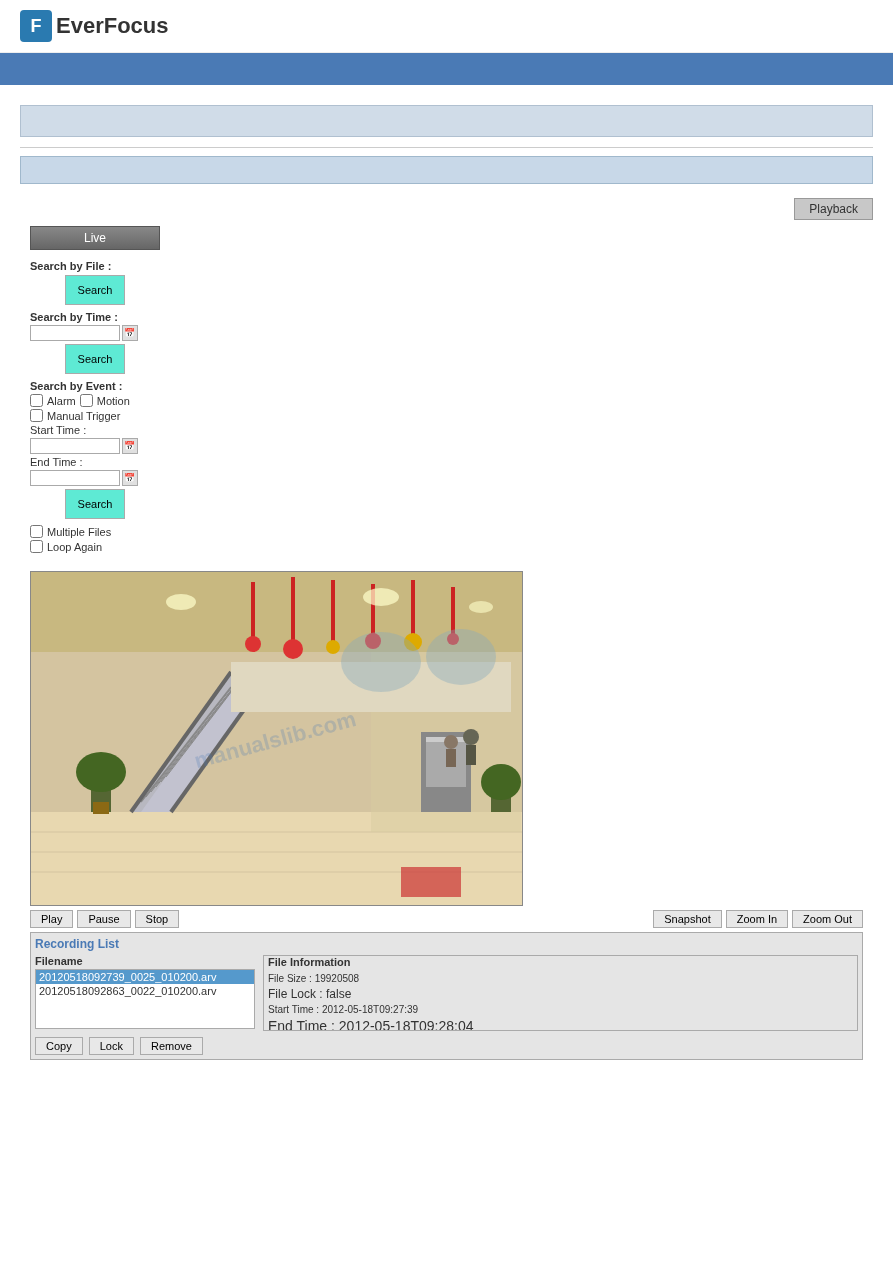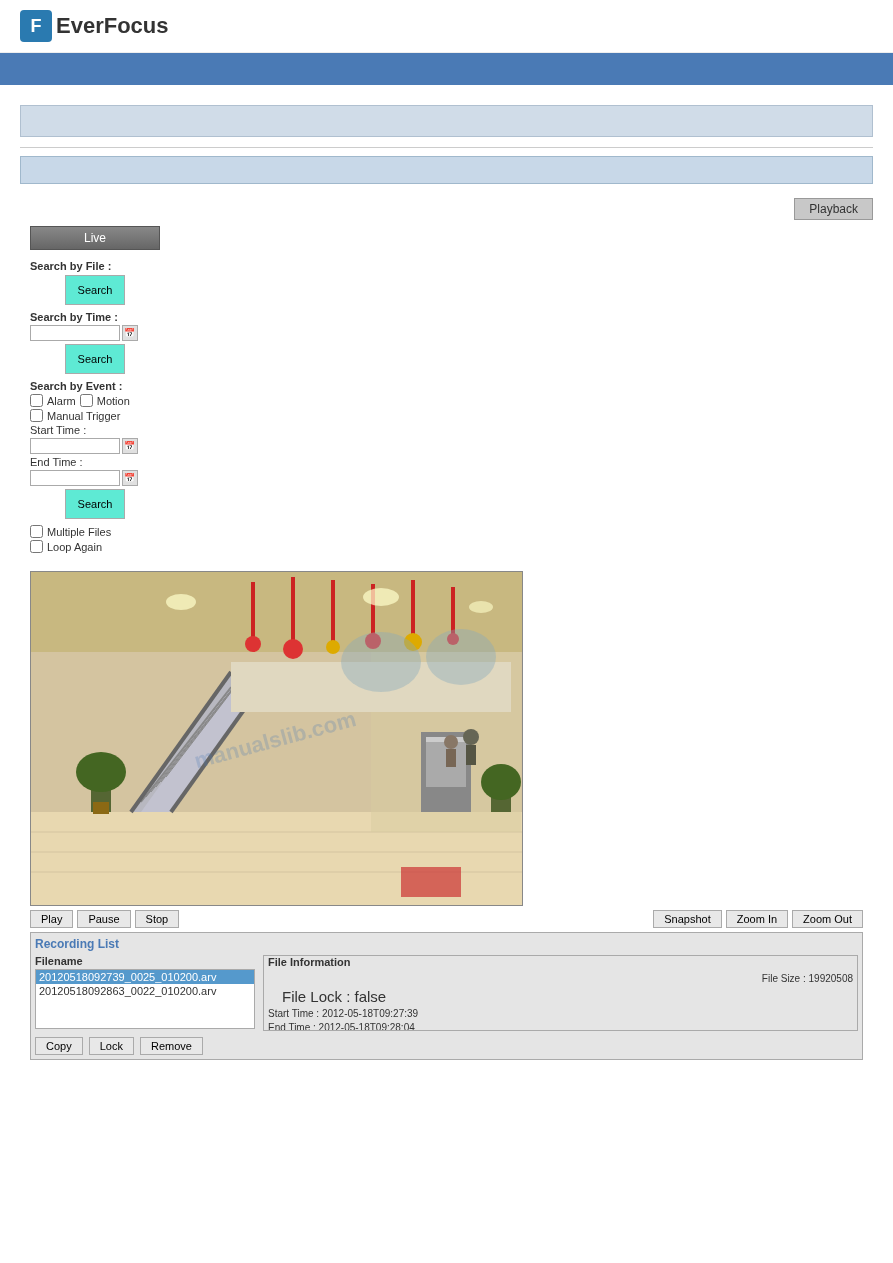--- a/index.html
+++ b/index.html
@@ -249,24 +249,24 @@
             <div class="col-header">Filename</div>
             <div class="file-list" id="file-list">
                 <div class="file-item selected">20120518092739_0025_010200.arv</div>
                 <div class="file-item">20120518092863_0022_010200.arv</div>
               </div>
           </div>
 
           <div class="file-info-col">
             <div class="col-header" style="padding:0 4px;">File Information</div>
             <div class="file-info-scroll" id="file-info">
-                <div style="font-size: 10px; line-height: 1.4; text-align: right;">File Size : 19920508</div>
-                <div style="font-size: 15px; line-height: 1.4; margin-left: 14px;">File Lock : false</div>
+                <div style="font-size: 10px; line-height: 1.4;">File Size : 19920508</div>
+                <div style="font-size: 12px; line-height: 1.4;">File Lock : false</div>
                 <div style="font-size: 10px; line-height: 1.4;">Start Time : 2012-05-18T09:27:39</div>
-                <div style="font-size: 10px; line-height: 1.4;">End Time : 2012-05-18T09:28:04</div>
+                <div style="font-size: 14px; line-height: 1.4;">End Time : 2012-05-18T09:28:04</div>
                 <div style="font-size: 10px; line-height: 1.4;">Event List : Motion</div>
               </div>
           </div>
         </div>
 
         <div class="action-btns">
           <button class="action-btn">Copy</button>
           <button class="action-btn">Lock</button>
           <button class="action-btn">Remove</button>
         </div>

